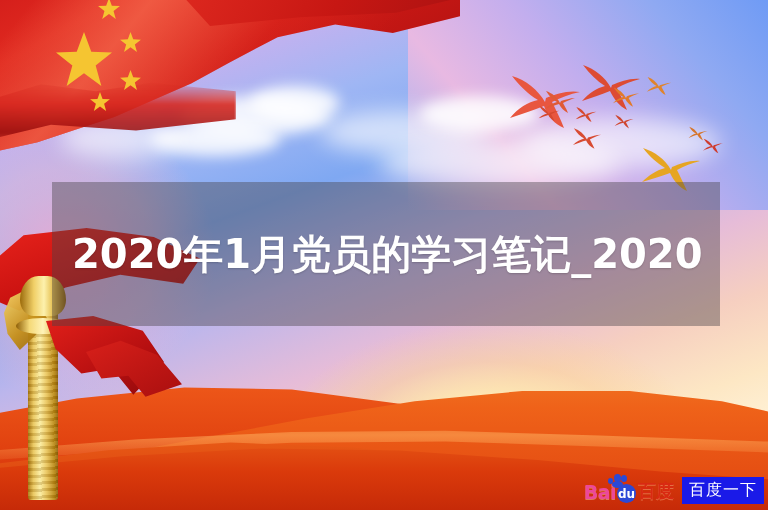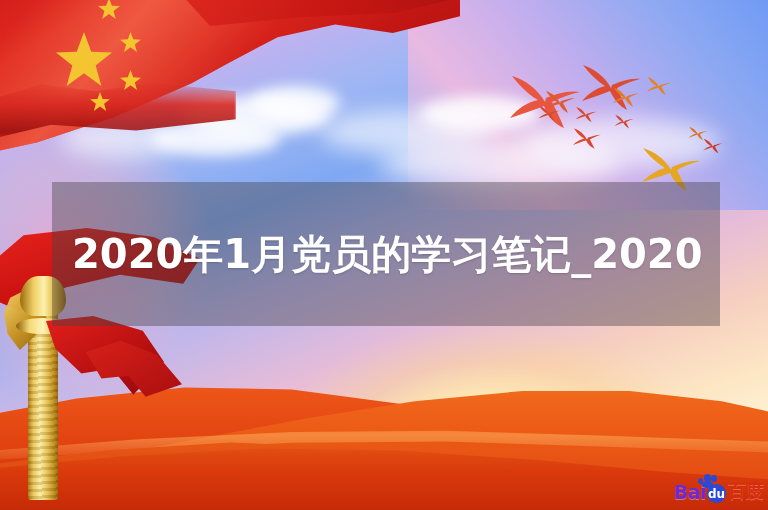--- a/index.html
+++ b/index.html
@@ -164,21 +164,21 @@
 
   
   .watermark {
     position:absolute; right:4px; bottom:4px;
     height:32px;
     display:flex; align-items:center; gap:8px;
   }
   .baidu-logo { display:flex; align-items:flex-end; height:26px; position:relative; }
   .bai-txt {
     font-family:"DejaVu Sans","Liberation Sans",sans-serif;
-    font-size:19px; font-weight:700; color:#6d28d9; letter-spacing:-.5px;
+    font-size:19px; font-weight:700; color:#ec4899; letter-spacing:-.5px;
     text-shadow:0 1px 0 rgba(255,255,255,.35);
   }
   .paw { position:absolute; left:24px; top:-3px; width:20px; height:14px; }
   .paw i { position:absolute; background:#2b49d6; border-radius:50%; display:block; }
   .du-circle {
     width:19px; height:19px; border-radius:50%;
     background:#2b49d6; color:#fff;
     font-size:12px; font-weight:700;
     display:flex; align-items:center; justify-content:center;
     margin:0 1px 0 1px;
@@ -345,15 +345,16 @@
       <span class="bai-txt">Bai</span>
       <span class="paw">
         <i style="left:6px;top:0;width:7px;height:8px;"></i>
         <i style="left:13px;top:1px;width:6px;height:7px;"></i>
         <i style="left:0px;top:4px;width:5px;height:6px;"></i>
         <i style="left:4px;top:7px;width:11px;height:7px;"></i>
       </span>
       <span class="du-circle">du</span>
       <span class="baidu-cn">百度</span>
     </div>
+    <div class="search-btn">百度一下</div>
   </div>
 
 </div>
 
 </body></html>

